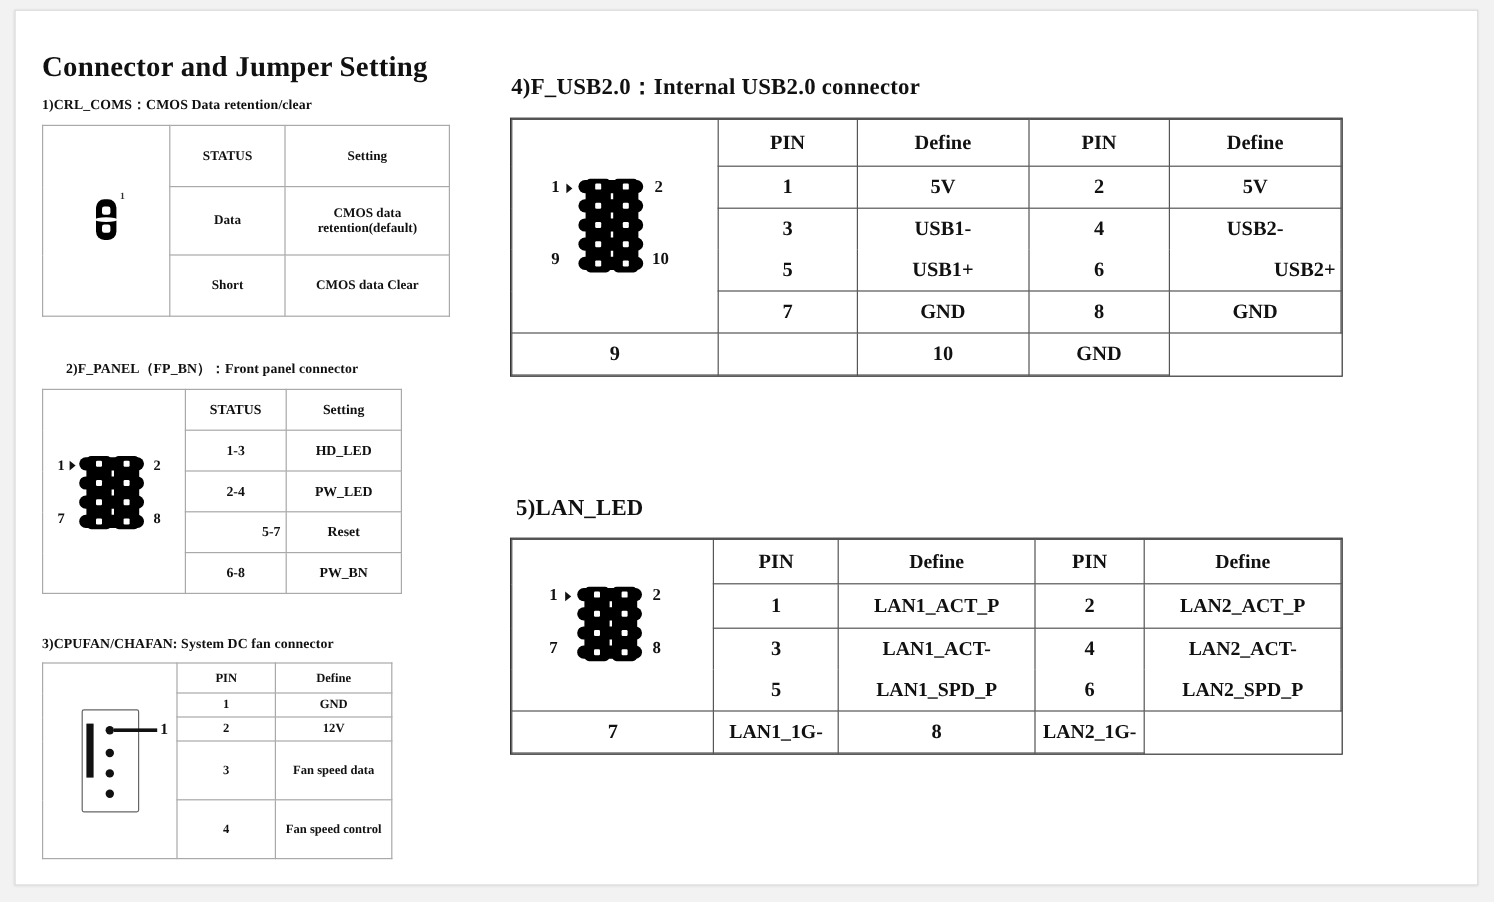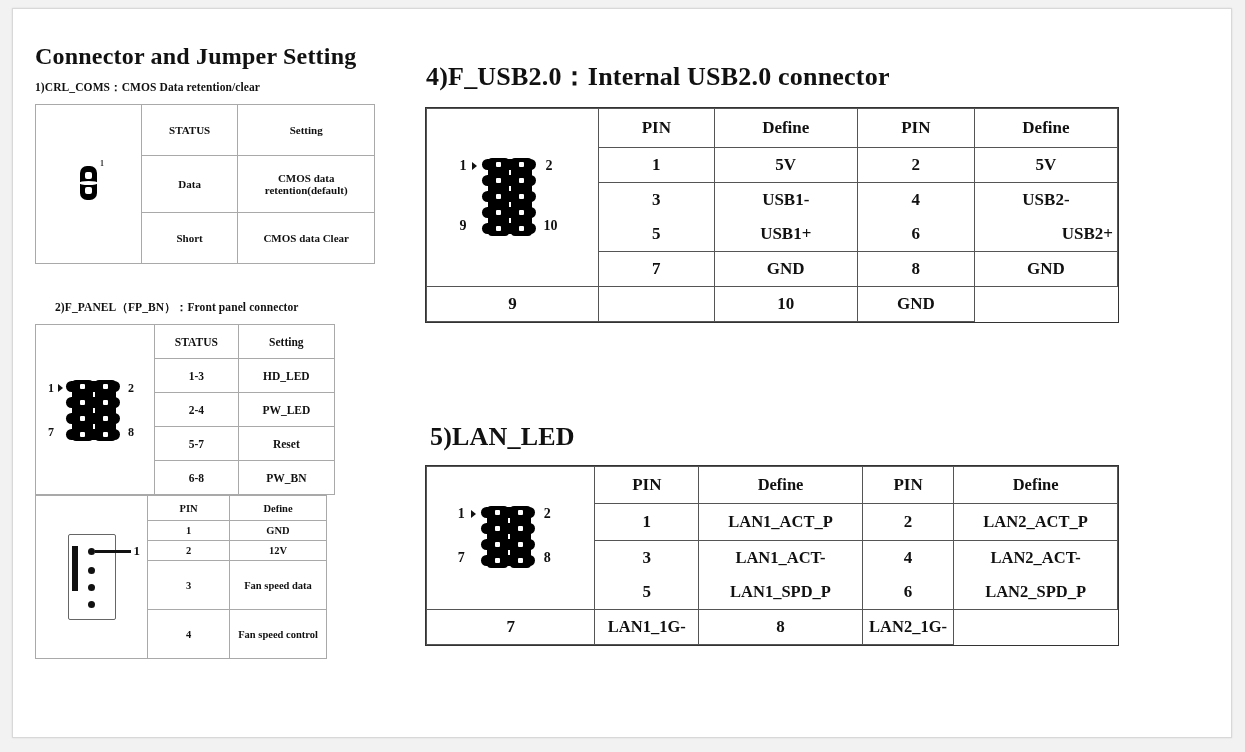--- a/index.html
+++ b/index.html
@@ -48,21 +48,21 @@
     font-family: "Liberation Serif", serif;
     font-weight: bold;
     font-size: 11.5px;
     color: #111;
     margin: 0 0 9px 0;
     letter-spacing: .1px;
   }
   .sec-head-lg {
     font-family: "Liberation Serif", serif;
     font-weight: bold;
-    font-size: 26px;
+    font-size: 19px;
     color: #111;
     margin: 0 0 14px 0;
     letter-spacing: .2px;
   }
 
   
   table.tbl {
     border-collapse: collapse;
     font-family: "Liberation Serif", serif;
     font-weight: bold;
@@ -274,30 +274,31 @@
       </tr>
       <tr>
         <td style="height:29px;">1-3</td>
         <td>HD_LED</td>
       </tr>
       <tr>
         <td style="height:29px;margin-top:31px;">2-4</td>
         <td>PW_LED</td>
       </tr>
       <tr>
-        <td style="height:29px;">5-7</td>
+        <td style="height:29px;text-align:right;">5-7</td>
         <td>Reset</td>
       </tr>
       <tr>
         <td style="height:29px;">6-8</td>
         <td>PW_BN</td>
       </tr>
     </tbody>
       </table>
 
+    <div class="sec-label" style="margin-top:36px;">3)CPUFAN/CHAFAN:  System DC fan connector</div>
 
     <table class="tbl t-fan">
       <tbody>
           <tr>
         <td class="diagcell" rowspan="5" style="width:110px;">
           <div class="fanconn" style="margin:4px auto;">
             <div class="shell"></div>
             <div class="bar"></div>
             <div class="dot" style="top:14px;"></div>
             <div class="dot" style="top:33px;"></div>

